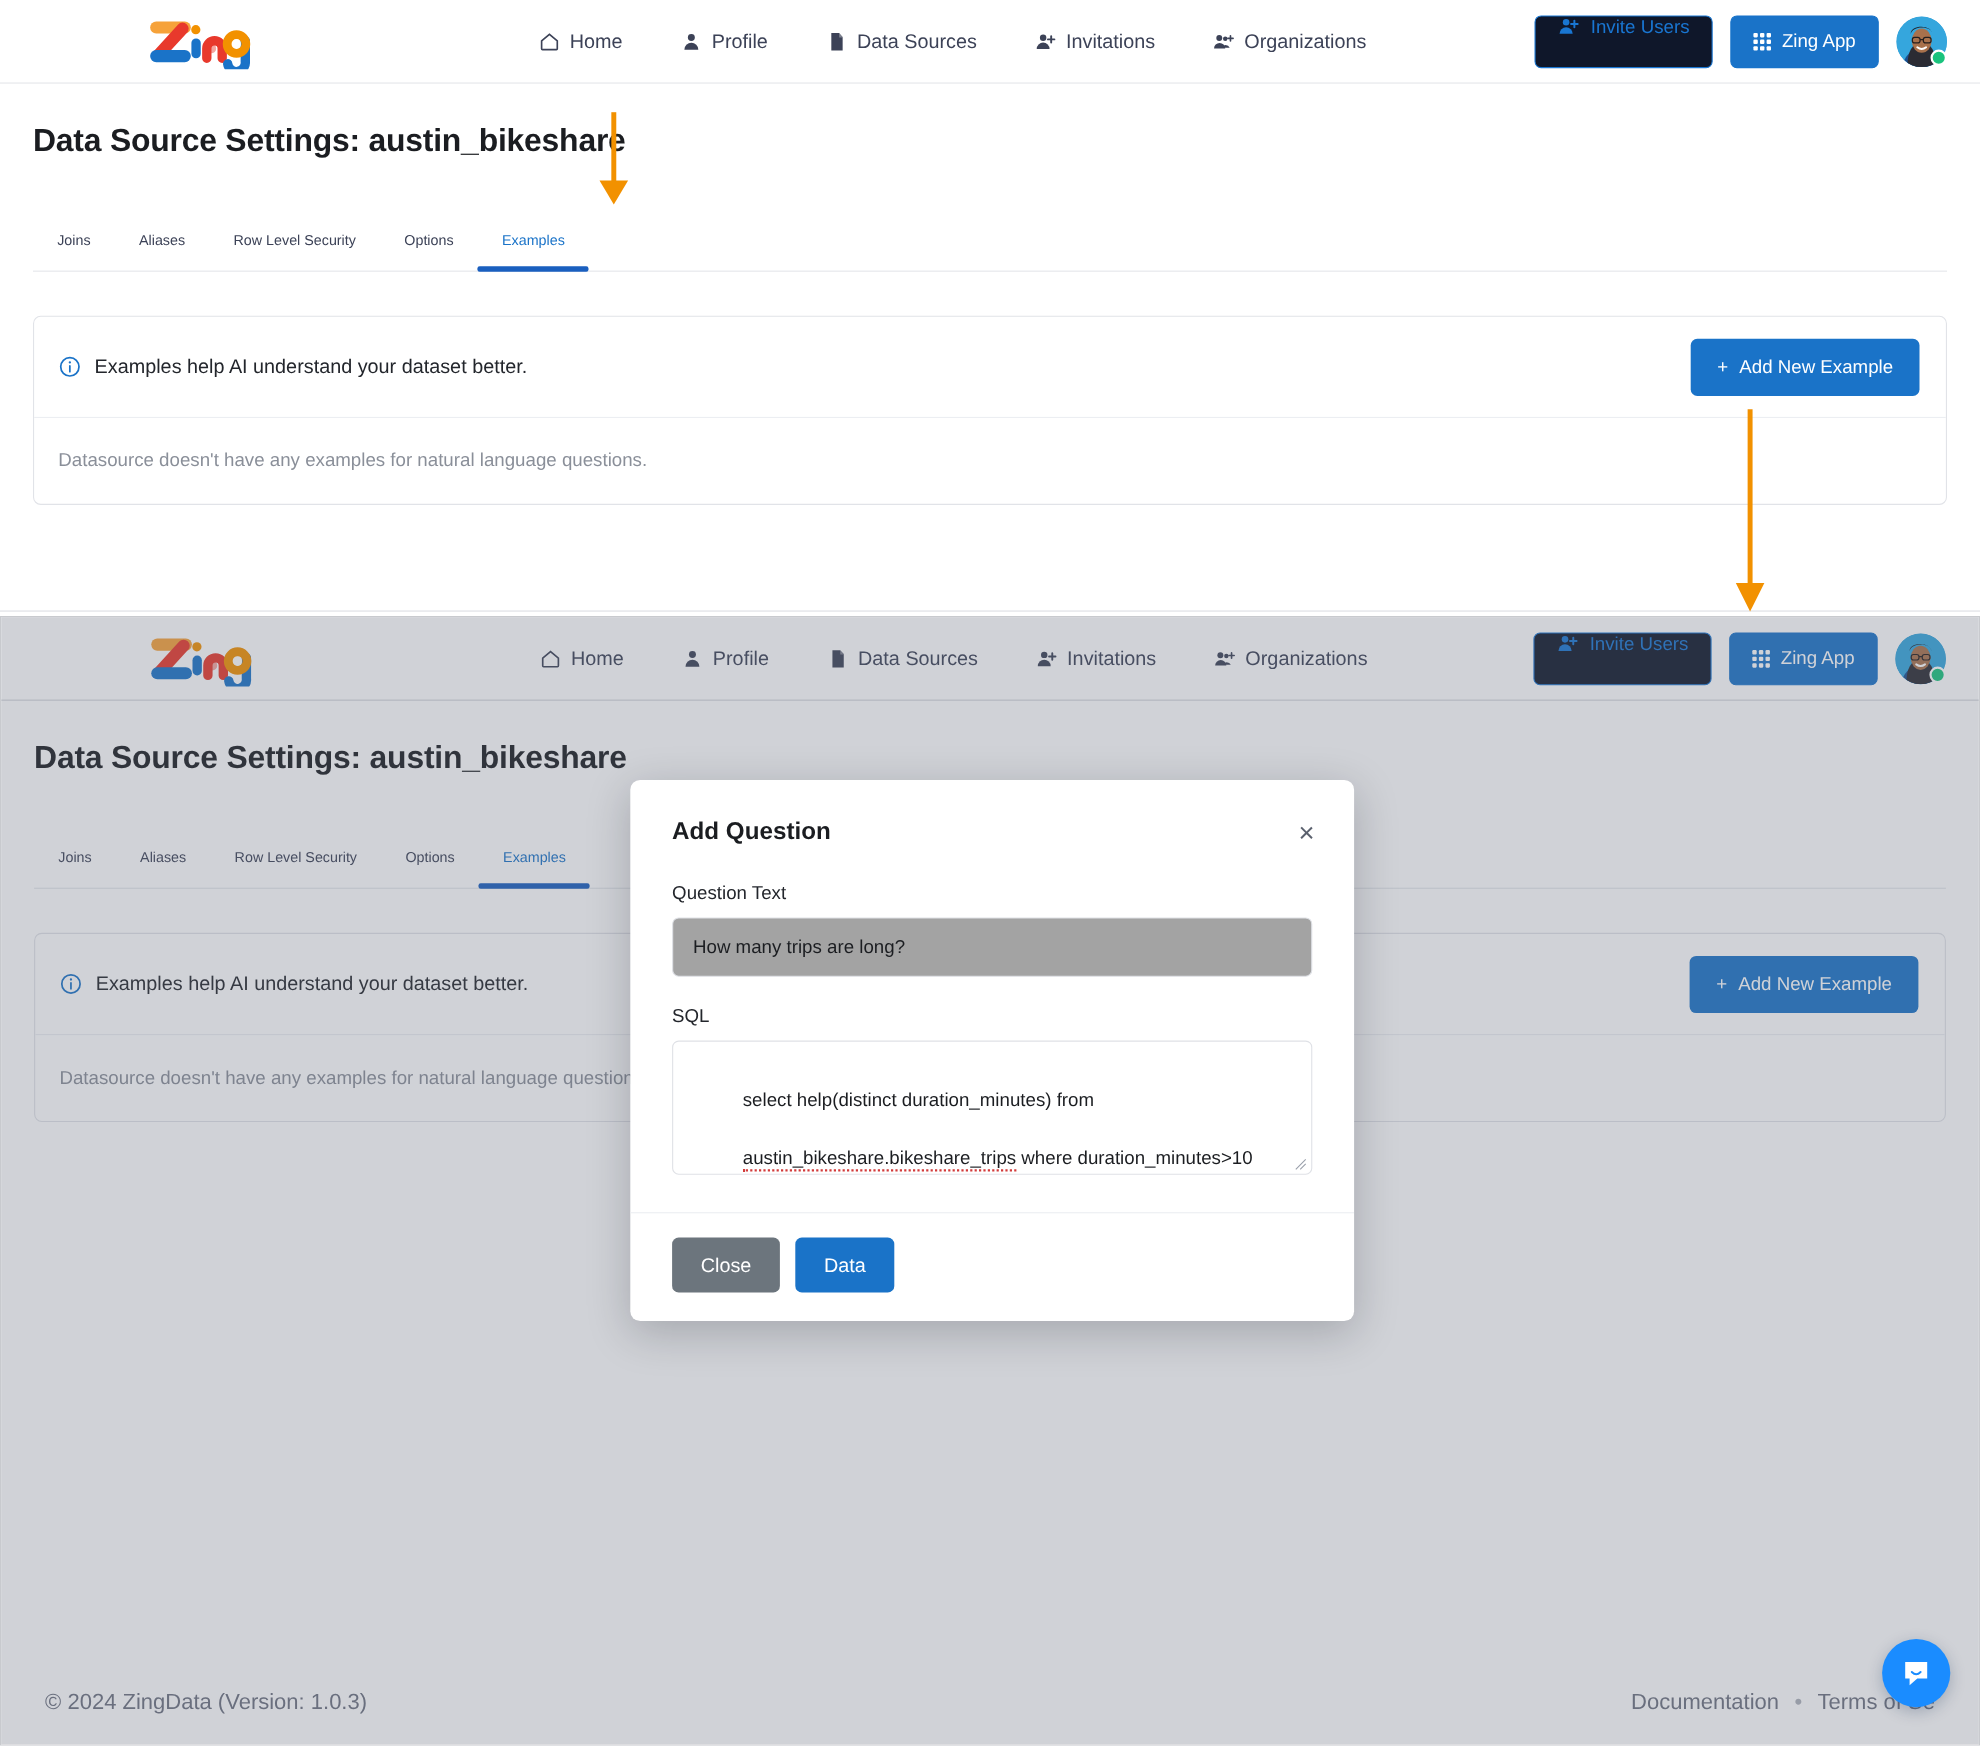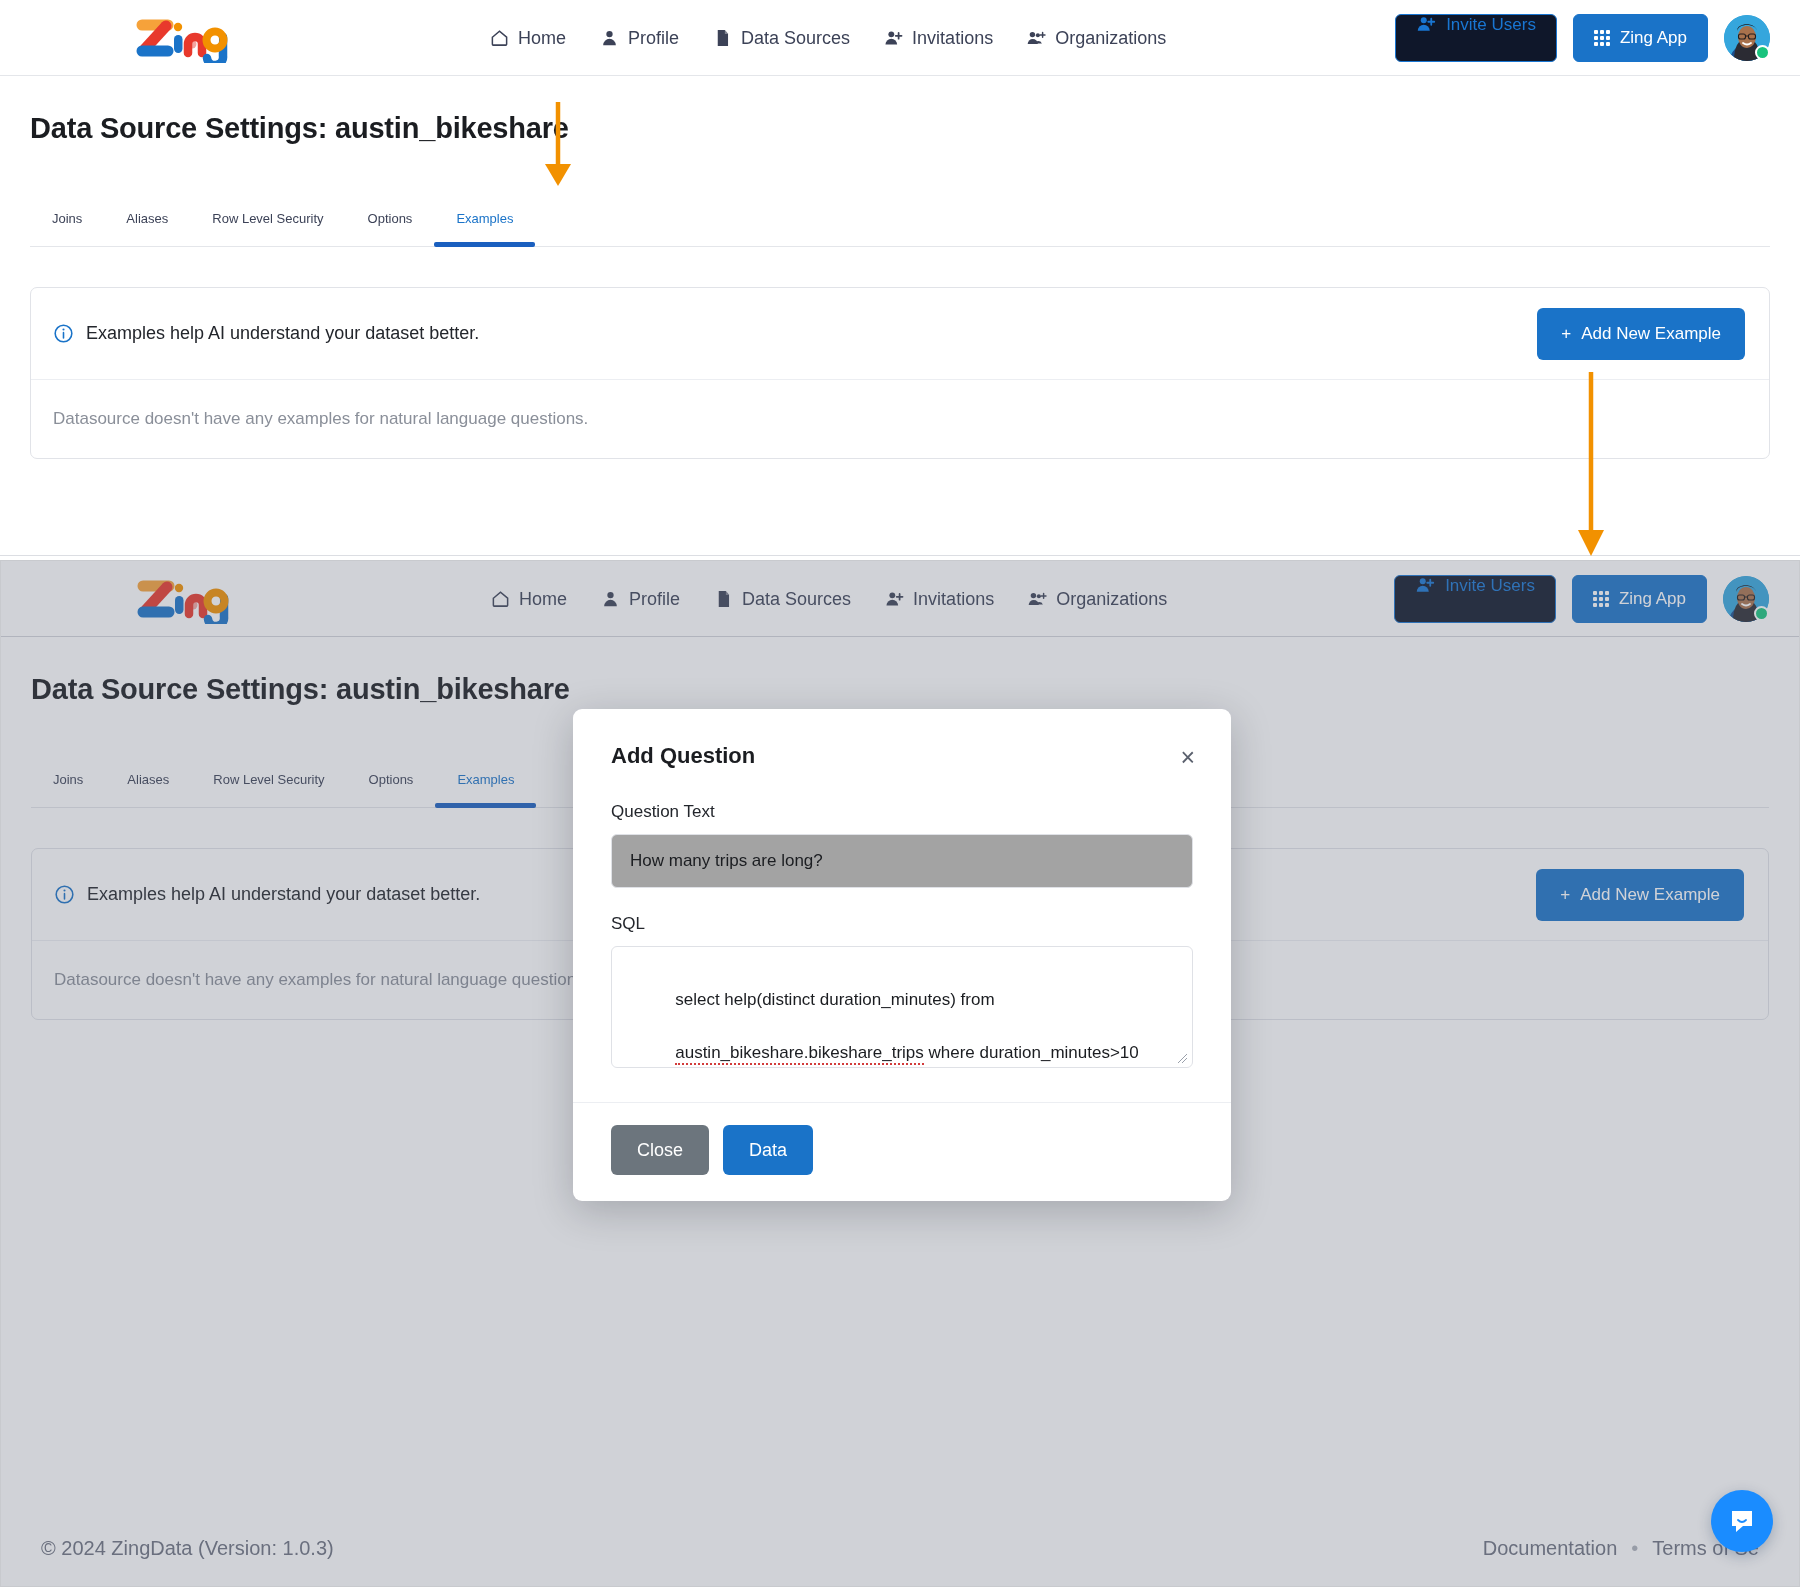--- a/index.html
+++ b/index.html
@@ -22,21 +22,21 @@
     position: relative;
   }
   .logo {
     position: absolute; left: 128px; top: 50%;
     transform: translateY(-50%);
     width: 110px; height: 50px;
   }
   .nav-links {
     position: absolute; left: 490px; top: 50%;
     transform: translateY(-50%);
-    display: flex; align-items: center; gap: 34px;
+    display: flex; align-items: center; gap: 53px;
   }
   .nav-link {
     display: flex; align-items: center; gap: 9px;
     font-size: 18px; color: #3c4257; white-space: nowrap;
     cursor: pointer;
   }
   .nav-ico { width: 19px; height: 19px; display: block; flex: none; }
   .nav-right {
     position: absolute; right: 30px; top: 50%;
     transform: translateY(-50%);

